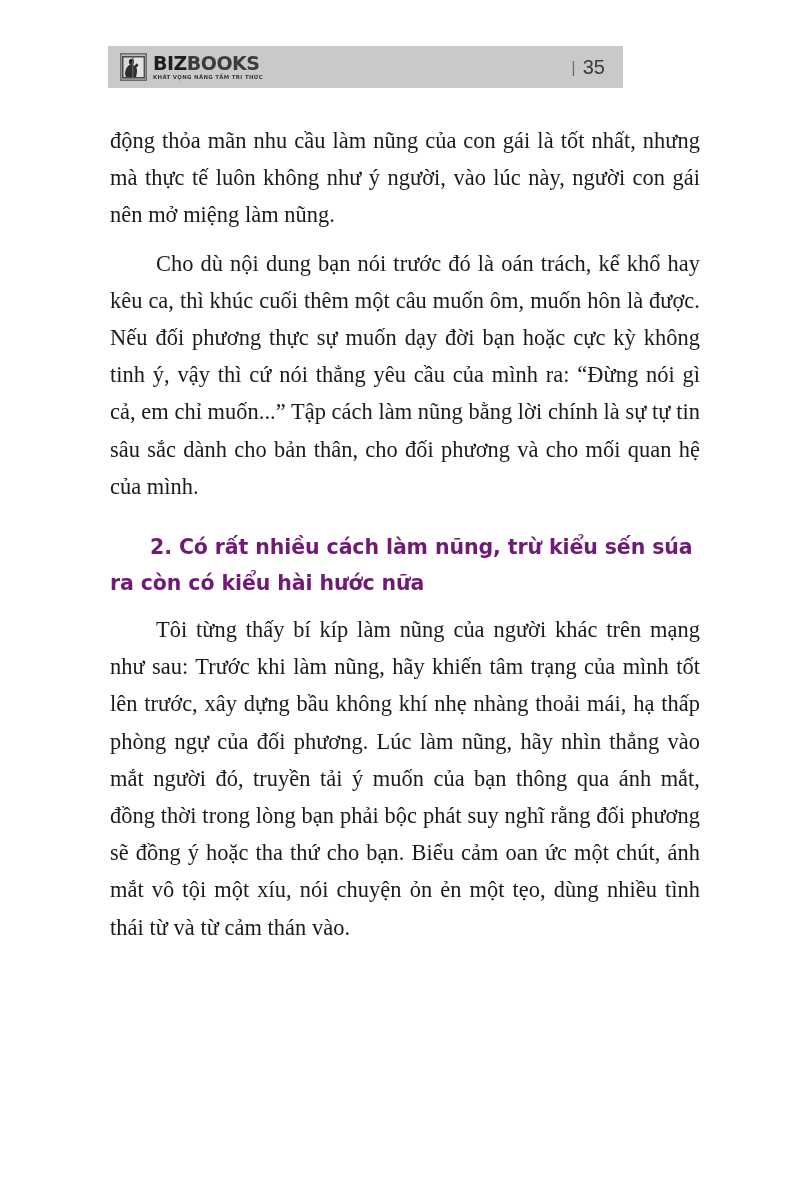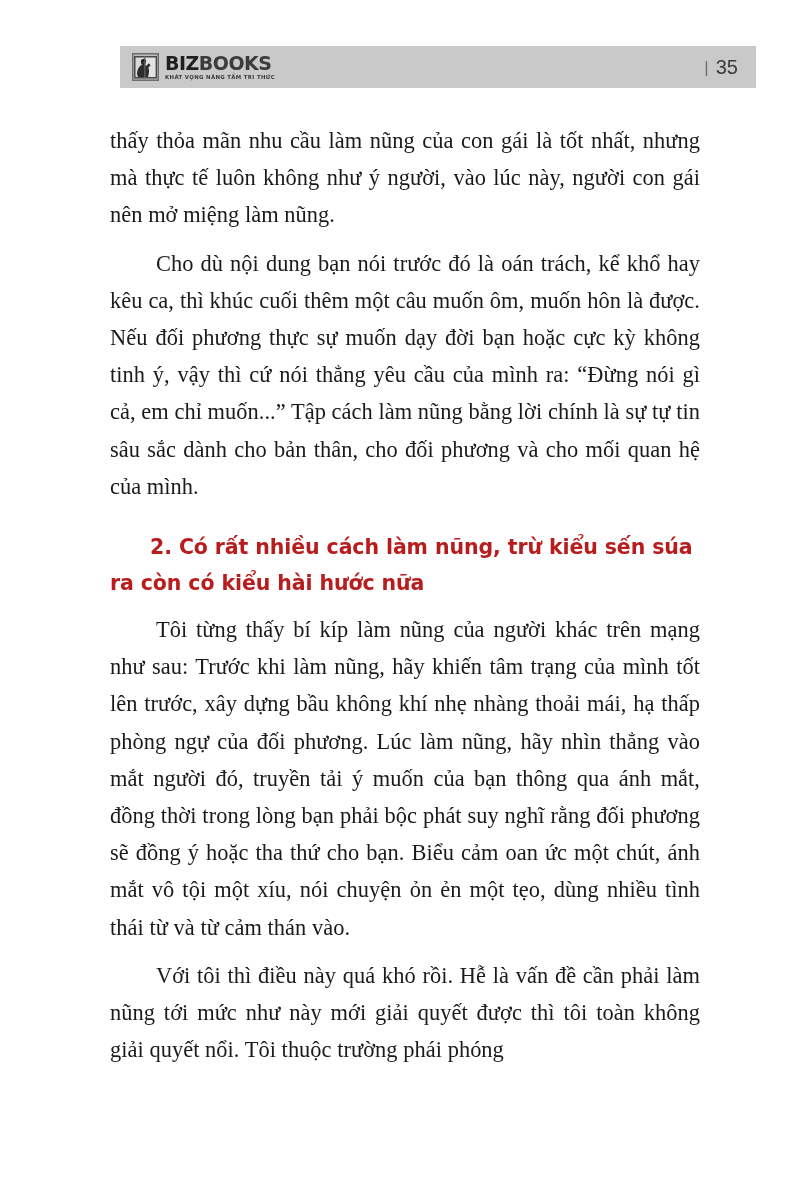--- a/index.html
+++ b/index.html
@@ -22,27 +22,26 @@
     width: 805px;
     height: 1184px;
     background: #ffffff;
   }
 
   
   .header-band {
     position: absolute;
     left: 108px;
     top: 46px;
-    width: 636px;
+    width: 515px;
     height: 42px;
     background: #c9c9c9;
     display: flex;
     align-items: center;
     justify-content: space-between;
-    margin-left: 12px;
   }
 
   .logo-wrap {
     display: flex;
     align-items: center;
     padding-left: 12px;
   }
 
   .logo-mark {
     width: 27px;
@@ -123,21 +122,21 @@
   p.indent { text-indent: 46px; }
 
   p.gap-before { margin-top: 11px; }
 
   h2.section-heading {
     margin: 24px 0 10px 0;
     font-family: "DejaVu Sans", sans-serif;
     font-weight: bold;
     font-size: 20.5px;
     line-height: 36px;
-    color: #b91c1c;
+    color: #701a75;
     text-align: left;
     text-indent: 40px;
     letter-spacing: -0.1px;
   }
 </style>
 </head>
 <body>
 
 <div class="page">
 
@@ -162,25 +161,24 @@
     </div>
 
     <div class="page-num-wrap">
       <span class="page-num-sep">|</span>
       <span class="page-num">35</span>
     </div>
   </div>
 
   <div class="content">
 
-    <p class="body">thấy thỏa mãn nhu cầu làm nũng của con gái là tốt nhất, nhưng mà thực tế luôn không như ý người, vào lúc này, người con gái nên mở miệng làm nũng.</p>
+    <p class="body">động thỏa mãn nhu cầu làm nũng của con gái là tốt nhất, nhưng mà thực tế luôn không như ý người, vào lúc này, người con gái nên mở miệng làm nũng.</p>
 
     <p class="body indent gap-before">Cho dù nội dung bạn nói trước đó là oán trách, kể khổ hay kêu ca, thì khúc cuối thêm một câu muốn ôm, muốn hôn là được. Nếu đối phương thực sự muốn dạy đời bạn hoặc cực kỳ không tinh ý, vậy thì cứ nói thẳng yêu cầu của mình ra: “Đừng nói gì cả, em chỉ muốn...” Tập cách làm nũng bằng lời chính là sự tự tin sâu sắc dành cho bản thân, cho đối phương và cho mối quan hệ của mình.</p>
 
     <h2 class="section-heading">2. Có rất nhiều cách làm nũng, trừ kiểu sến súa ra còn có kiểu hài hước nữa</h2>
 
     <p class="body indent">Tôi từng thấy bí kíp làm nũng của người khác trên mạng như sau: Trước khi làm nũng, hãy khiến tâm trạng của mình tốt lên trước, xây dựng bầu không khí nhẹ nhàng thoải mái, hạ thấp phòng ngự của đối phương. Lúc làm nũng, hãy nhìn thẳng vào mắt người đó, truyền tải ý muốn của bạn thông qua ánh mắt, đồng thời trong lòng bạn phải bộc phát suy nghĩ rằng đối phương sẽ đồng ý hoặc tha thứ cho bạn. Biểu cảm oan ức một chút, ánh mắt vô tội một xíu, nói chuyện ỏn ẻn một tẹo, dùng nhiều tình thái từ và từ cảm thán vào.</p>
 
-    <p class="body indent gap-before"> Với tôi thì điều này quá khó rồi. Hễ là vấn đề cần phải làm nũng tới mức như này mới giải quyết được thì tôi toàn không giải quyết nổi. Tôi thuộc trường phái phóng</p>
 
   </div>
 
 </div>
 
 </body></html>

